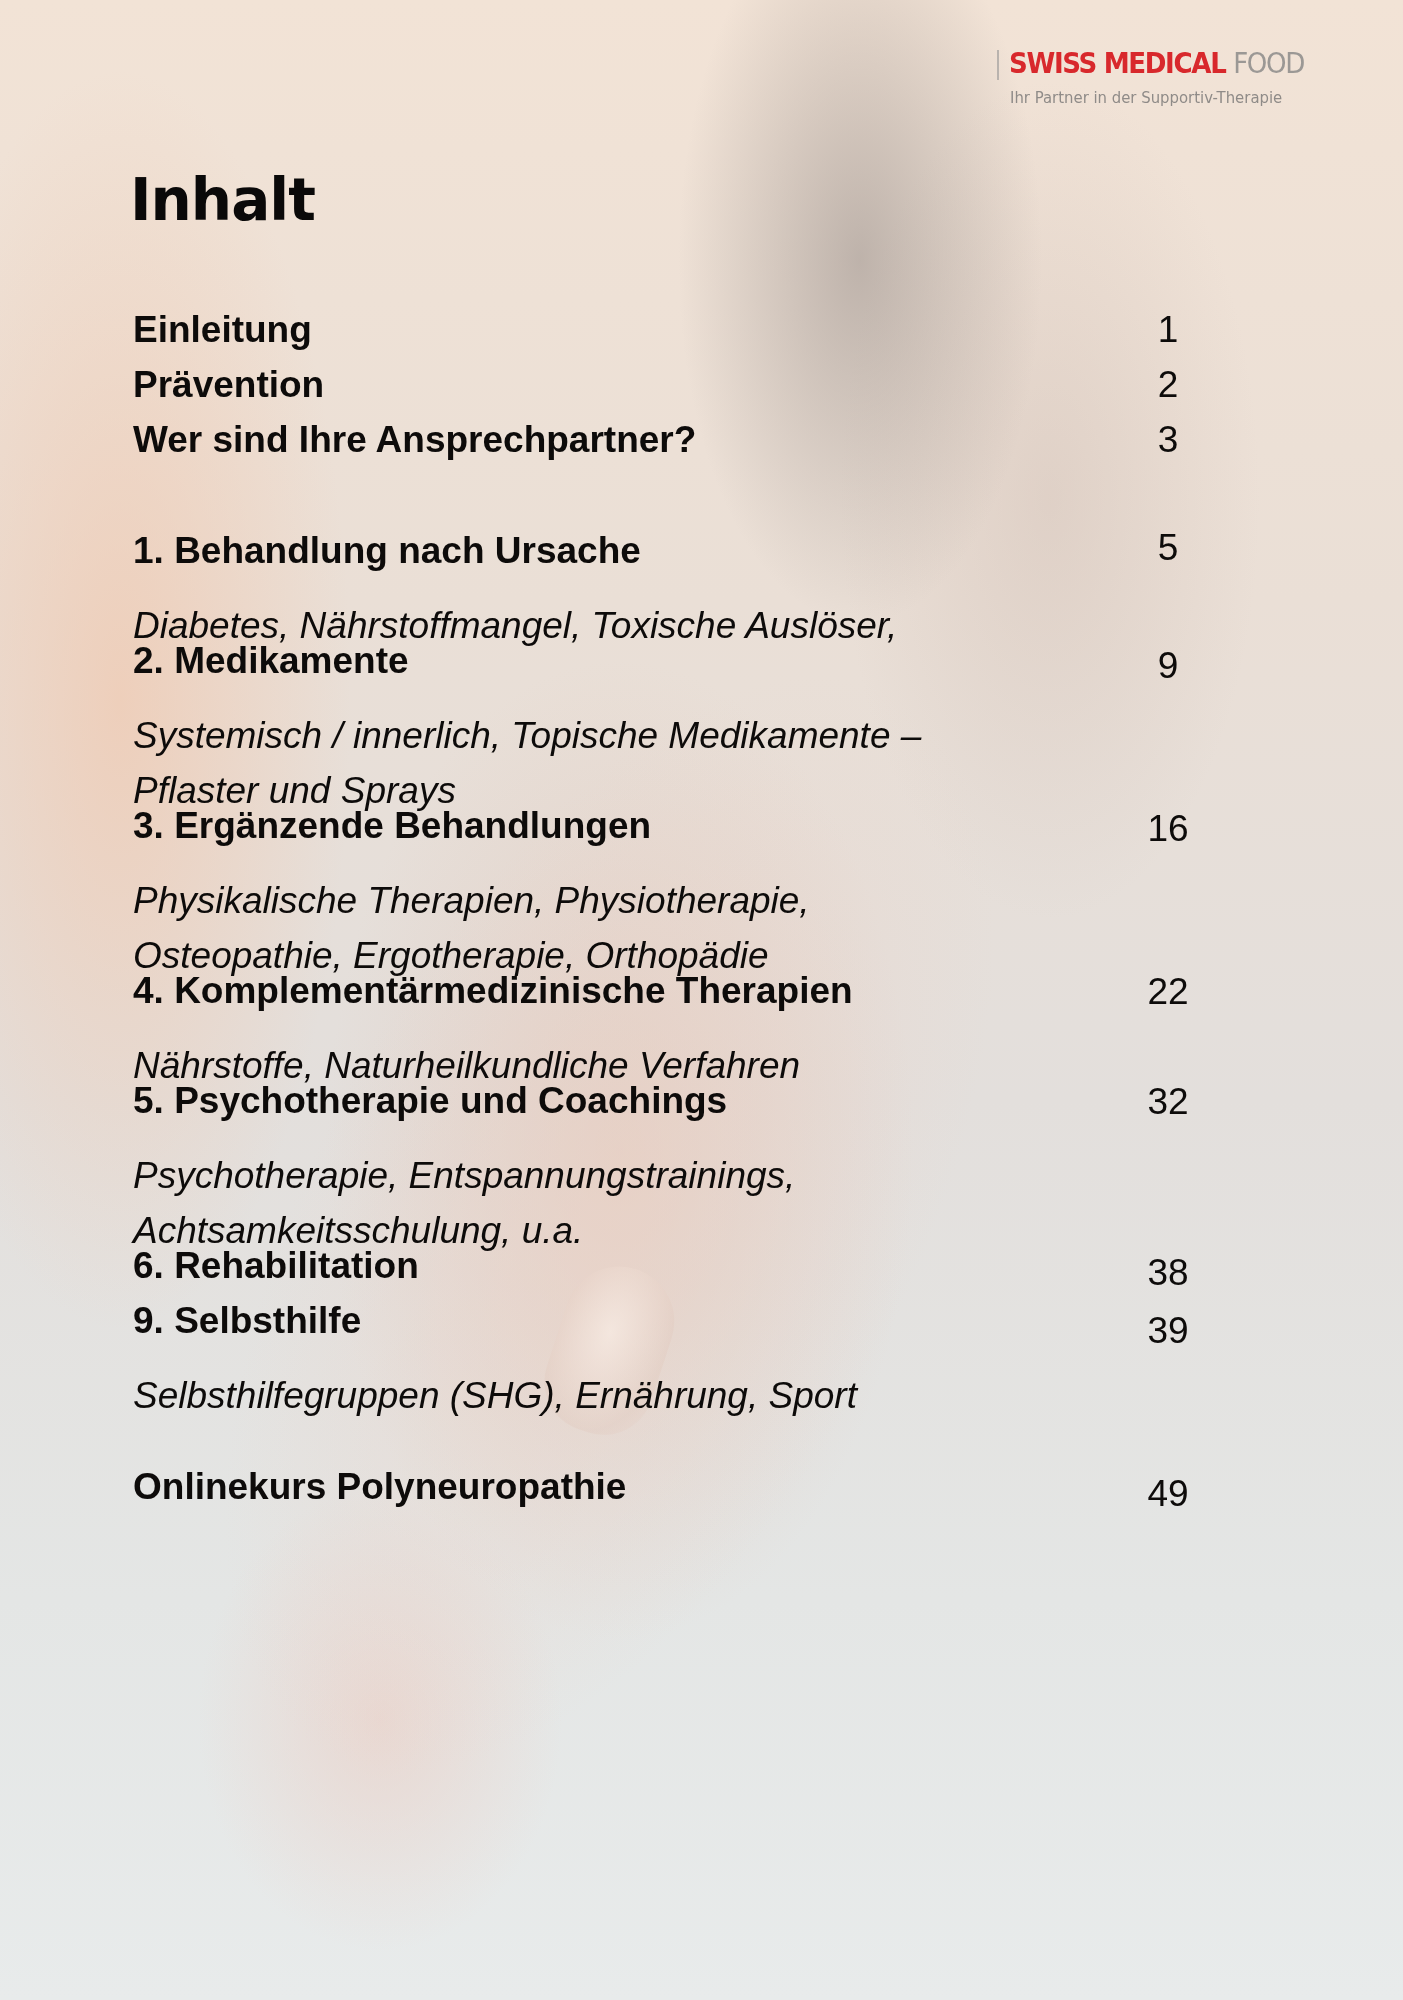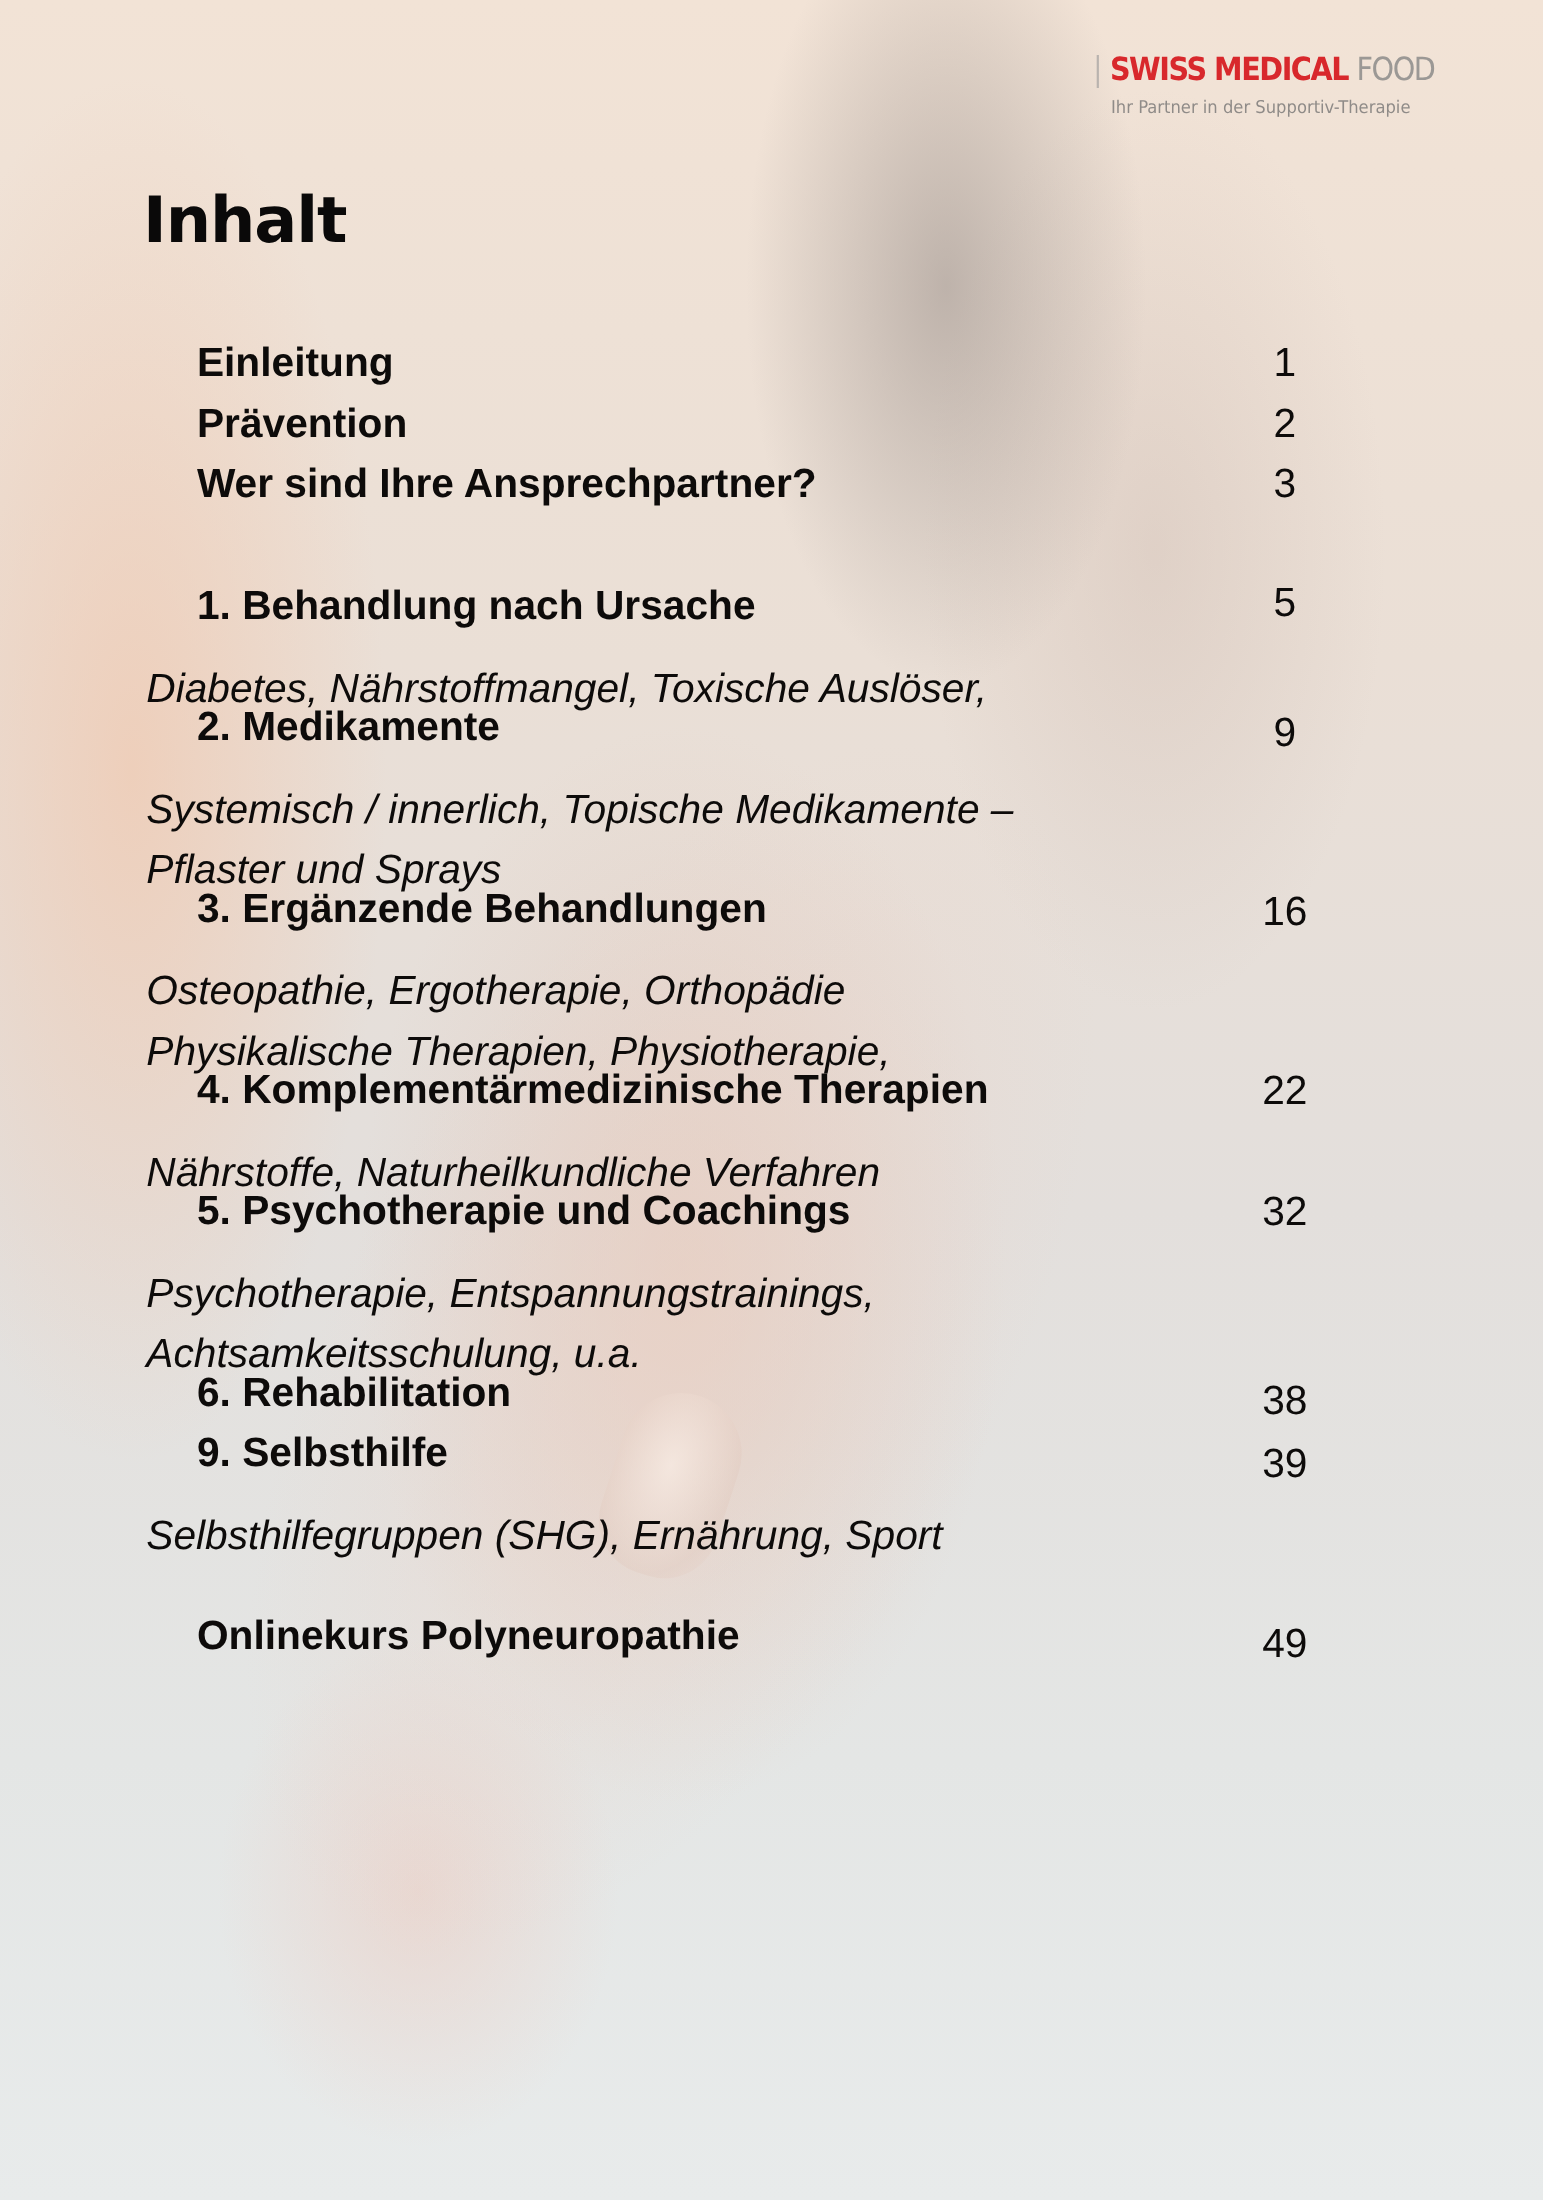--- a/index.html
+++ b/index.html
@@ -44,21 +44,21 @@
     transform: scaleX(0.93); transform-origin: left top;
   }
   .title {
     position: absolute; left: 130px; top: 166px; margin: 0;
     font-family: "DejaVu Sans", sans-serif; font-weight: bold; font-size: 58px;
     letter-spacing: -1px; color: #0a0909; text-align: right;
   }
   .toc { position: absolute; left: 133px; top: 302px; width: 1100px; }
   .row { position: relative; height: 55px; }
   .row .label { position: absolute; left: 0; top: 0; font-size: 37px; line-height: 55px; white-space: nowrap; }
-  .row .label.bold { font-weight: bold; margin-left: 46px; }
+  .row .label.bold { font-weight: bold; }
   .row .label.italic { font-style: italic; margin-top: 20px; }
   .row .page {
     position: absolute; left: 995px; width: 80px; text-align: center;
     font-size: 37px; line-height: 55px; top: 0;
   }
   .gap { height: 56px; }
 </style>
 </head>
 <body>
 
@@ -111,24 +111,24 @@
   </div>
   <div class="row">
     <span class="label italic">Pflaster und Sprays</span>
   </div>
 
   <div class="row">
     <span class="label bold">3. Ergänzende Behandlungen</span>
     <span class="page" style="top:3px">16</span>
   </div>
   <div class="row">
-    <span class="label italic">Osteopathie, Ergotherapie, Orthopädie</span>
+    <span class="label italic">Physikalische Therapien, Physiotherapie,</span>
   </div>
   <div class="row">
-    <span class="label italic">Physikalische Therapien, Physiotherapie,</span>
+    <span class="label italic">Osteopathie, Ergotherapie, Orthopädie</span>
   </div>
 
   <div class="row">
     <span class="label bold">4. Komplementärmedizinische Therapien</span>
     <span class="page" style="top:1px">22</span>
   </div>
   <div class="row">
     <span class="label italic">Nährstoffe, Naturheilkundliche Verfahren</span>
   </div>
 

